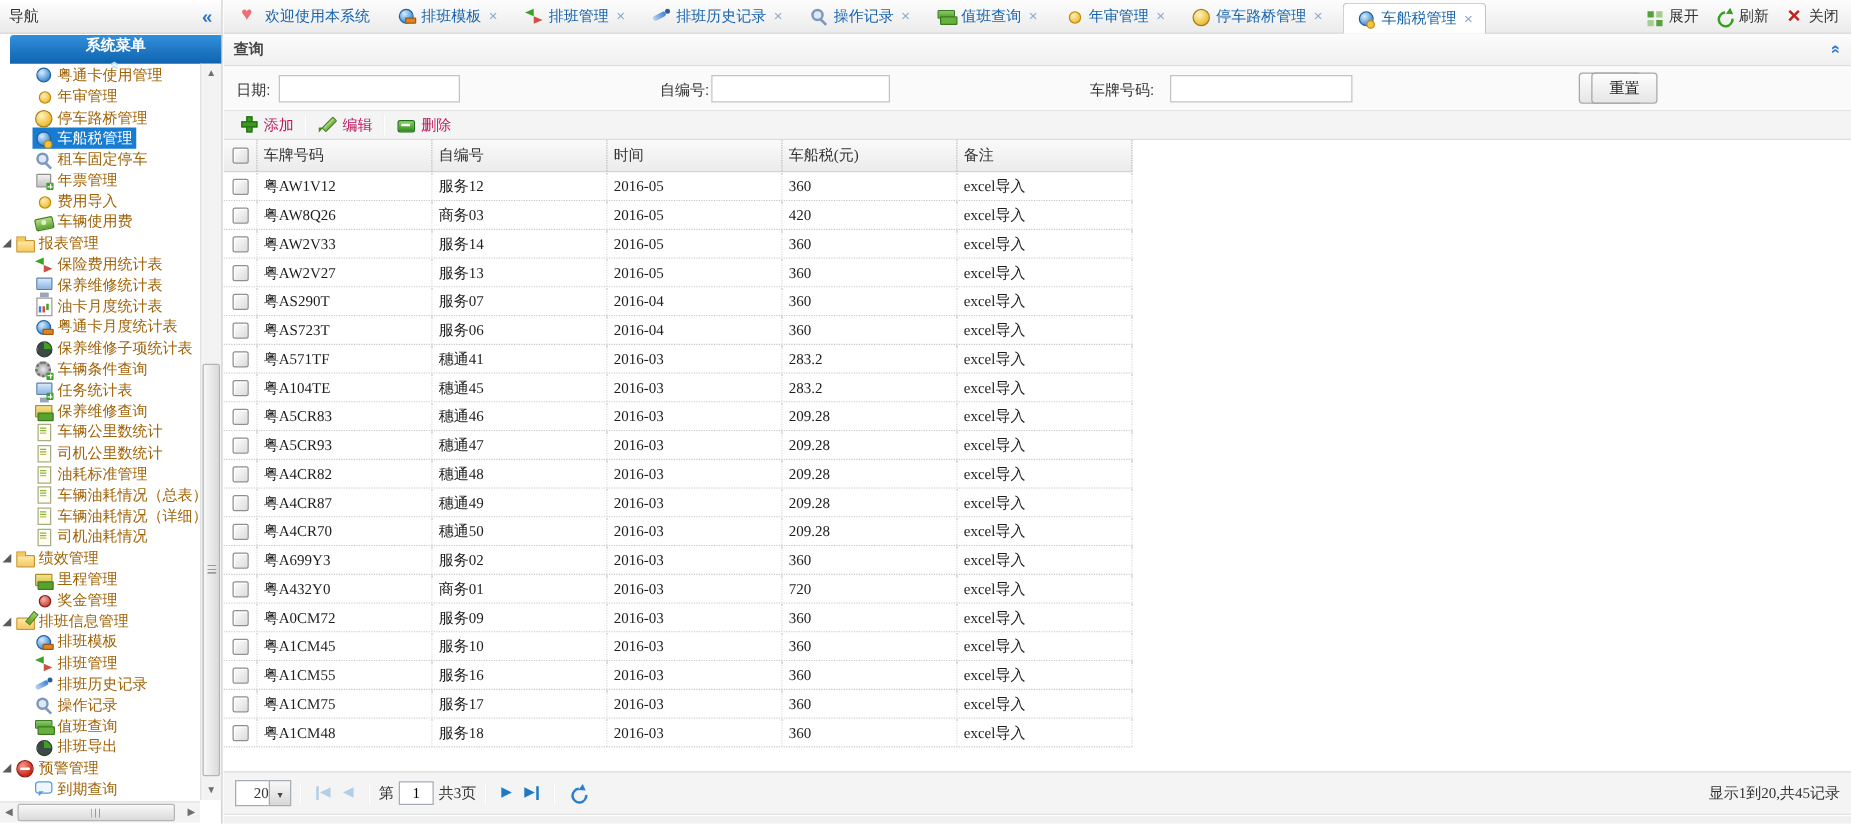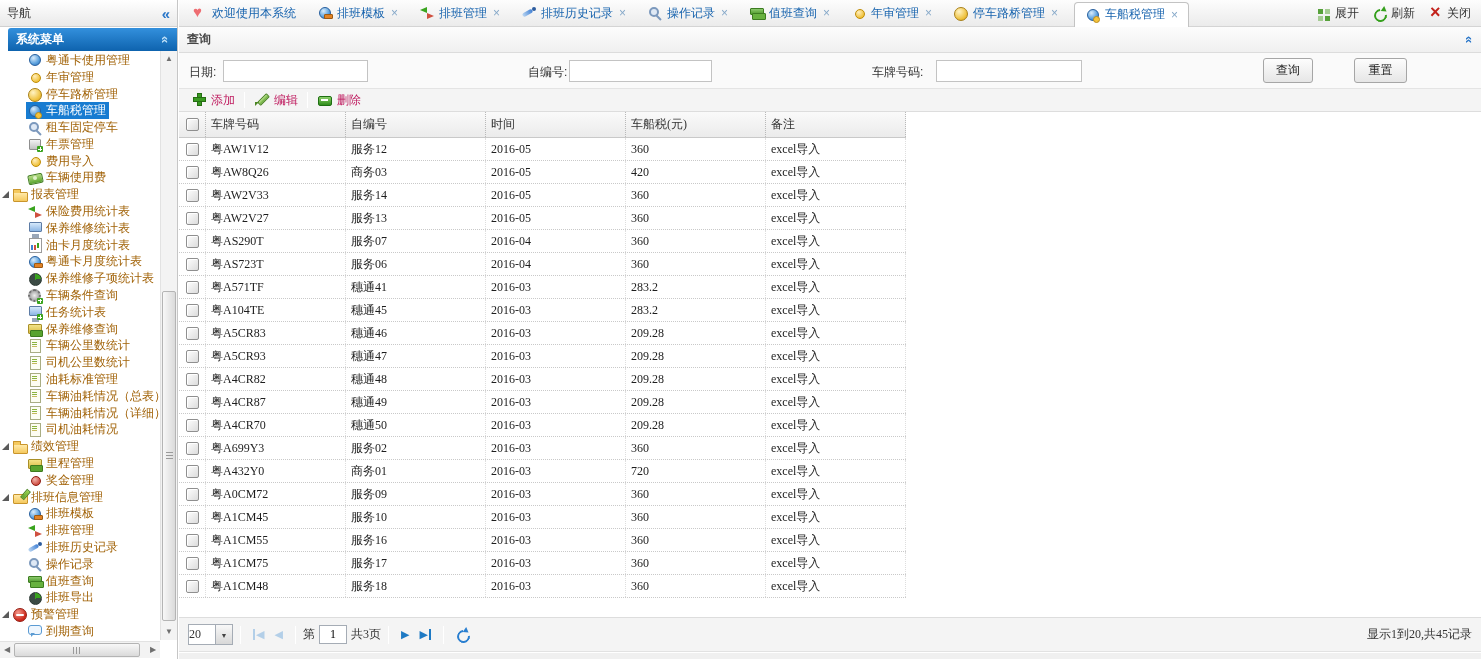--- a/index.html
+++ b/index.html
@@ -4,21 +4,21 @@
 <style>
   * { margin:0; padding:0; box-sizing:border-box; }
   html,body { width:1481px; height:659px; overflow:hidden; }
   body { font-family:"Liberation Sans","DejaVu Sans",sans-serif; font-size:12px; color:#333; background:#fff; position:relative; }
 
   
   .sidebar { position:absolute; left:0; top:0; width:178px; height:659px; background:#fff; border-right:1px solid #c6c6c6; }
   .sb-header { height:27px; background:linear-gradient(#ffffff,#e9e9e9); border-bottom:1px solid #d0d0d0; display:flex; align-items:center; padding:0 7px; color:#333; }
   .sb-title { flex:1; }
   .collapse-left { color:#2a77c9; font-weight:bold; font-size:15px; line-height:1; cursor:pointer; }
-  .menu-header { height:23px; margin:1px 0 0 8px; background:linear-gradient(#3390dd,#0e63ae); border-radius:3px 0 0 0; color:#fff; font-weight:bold; display:flex; align-items:center; padding:0 8px; }
+  .menu-header { height:23px; margin:1px 0 0 8px; background:linear-gradient(#3390dd,#0e63ae); border-radius:3px 0 0 0; color:#fff; font-weight:bold; display:flex; align-items:center; padding:0 8px;flex-direction:column; }
   .menu-title { flex:1; }
   .chev-up { color:#bfe0f7; font-weight:bold; font-size:13px; display:inline-block; transform:rotate(90deg); }
   .tree { position:absolute; top:52px; left:0; width:160px; height:588px; overflow:hidden; }
   .tnode { display:flex; align-items:center; height:16.8px; white-space:nowrap; cursor:pointer; }
   .tnode.lv0 { padding-left:2px; }
   .tnode.lv1 { padding-left:26px; }
   .tri { width:0; height:0; border-bottom:7px solid #5a5a5a; border-left:7px solid transparent; margin-right:2px; flex:none; }
   .node { display:flex; align-items:center; height:16.8px; padding:0 3px 0 1px; }
   .tnode.selected .node { background:#187cd1; }
   .tnode.selected .tlabel { color:#fff; }
@@ -60,21 +60,21 @@
   .hcell { border-right:1px dotted #b9b9b9; display:flex; align-items:center; padding-left:5px; }
   .grow { display:flex; height:23px; width:727px; border-bottom:1px dotted #c9c9c9; background:#fff; }
   .cell { border-right:1px dotted #dedede; display:flex; align-items:center; padding-left:5px; color:#1d1d1d; overflow:hidden; white-space:nowrap; }
   .c0 { width:27px; justify-content:center; padding-left:0; }
   .c1 { width:140px; } .c2 { width:140px; } .c3 { width:140px; } .c4 { width:140px; } .c5 { width:140px; }
   .cb { width:13px; height:13px; background:linear-gradient(135deg,#fefefe,#dcdcdc); border:1px solid #8f8f8f; border-radius:2px; box-shadow:inset 1px 1px 0 #fff; flex:none; cursor:pointer; }
 
   .pager { position:absolute; left:0; top:617px; height:35px; right:0; background:#f4f4f4; border-top:1px solid #ddd; border-bottom:1px solid #e2e2e2; display:flex; align-items:center; padding:0 9px; color:#333; font-family:"Liberation Serif","DejaVu Serif",serif; }
   .bottom-strip { position:absolute; left:0; top:653px; bottom:0; right:0; background:#f0f0f0; }
   .combo { display:flex; height:21px; cursor:pointer; }
-  .combo-text { width:27px; background:#fff; border:1px solid #a5acb5; border-right:none; text-align:left; line-height:19px; }
+  .combo-text { width:27px; background:#fff; border:1px solid #a5acb5; border-right:none; text-align:right; line-height:19px; }
   .combo-btn { width:18px; background:linear-gradient(#f8f8f8,#d8d8d8); border:1px solid #a5acb5; text-align:center; line-height:19px; }
   .combo-btn::before { content:"▼"; font-size:7px; color:#444; }
   .psep { width:1px; height:18px; background:#cfcfcf; border-right:1px solid #fff; margin:0 7px; }
   .nav { font-size:11px; line-height:1; cursor:pointer; margin:0 5px; }
   .nav.first { border-left:2px solid currentColor; padding-left:1px; }
   .nav.last { border-right:2px solid currentColor; padding-right:1px; }
   .nav.dis { color:#b3cfe8; } .nav.en { color:#1e7ac4; }
   .page-input { width:28px; height:19px; border:1px solid #a5acb5; text-align:center; margin:0 4px; font:12px "Liberation Serif","DejaVu Serif",serif; }
   .pager-refresh { position:relative; width:16px; height:16px; margin-left:4px; cursor:pointer; }
   .pager-refresh::before { content:""; position:absolute; left:2px; top:3px; width:9px; height:9px; border:2px solid #2a7fd0; border-radius:50%; border-top-color:transparent; transform:rotate(40deg); }
@@ -475,21 +475,21 @@
   </div>
 
   <div class="query-form">
     <span class="flabel" style="left:10px;">日期:</span>
     <input class="finput" style="left: 44px; width: 145px;" value="">
     <span class="flabel" style="left:349px;">自编号:</span>
     <input class="finput" style="left: 390px; width: 143px;" value="">
     <span class="flabel" style="left:693px;">车牌号码:</span>
     <input class="finput" style="left: 757px; width: 146px;" value="">
     <button class="btn" style="left:1084px;width:50px;">查询</button>
-    <button class="btn" style="left:1175px;width:53px;">重置</button>
+    <button class="btn" style="left:1094px;width:53px;">重置</button>
   </div>
 
   <div class="toolbar">
     <span class="tbtn">
       <span class="ico i-add-plus"></span>
       <span>添加</span>
     </span>
     <span class="tsep"></span>
     <span class="tbtn">
       <span class="ico i-edit-pencil"></span>

